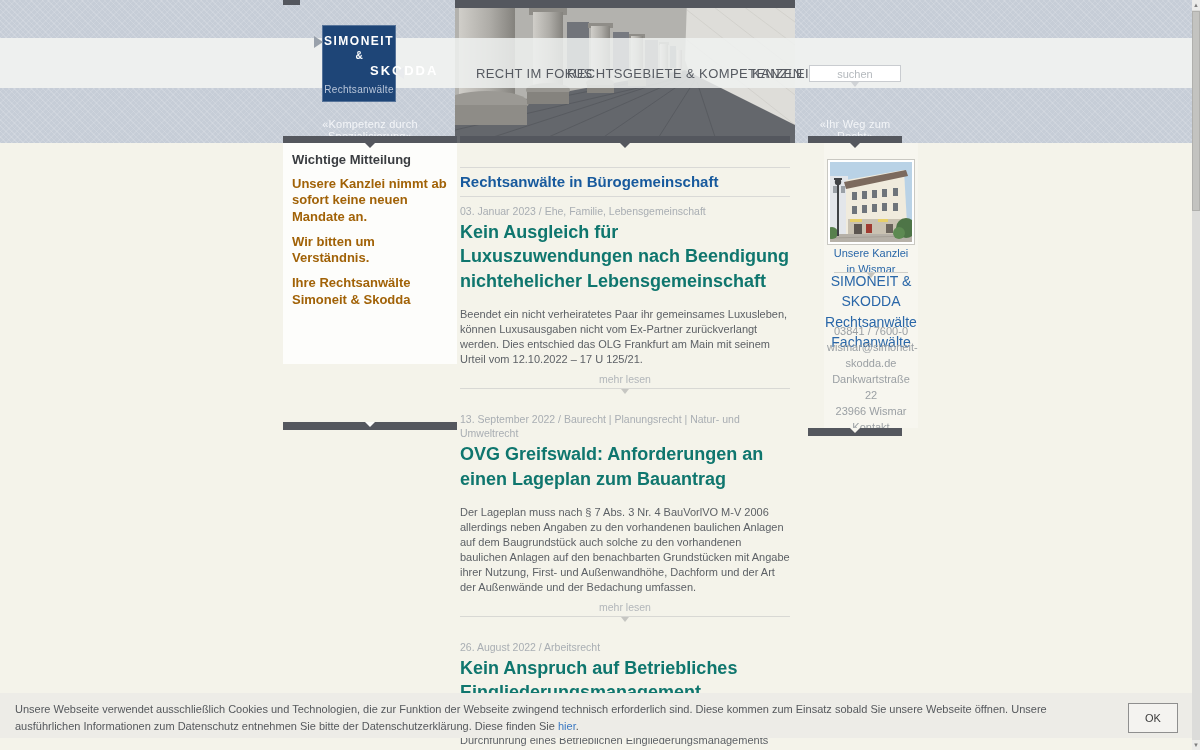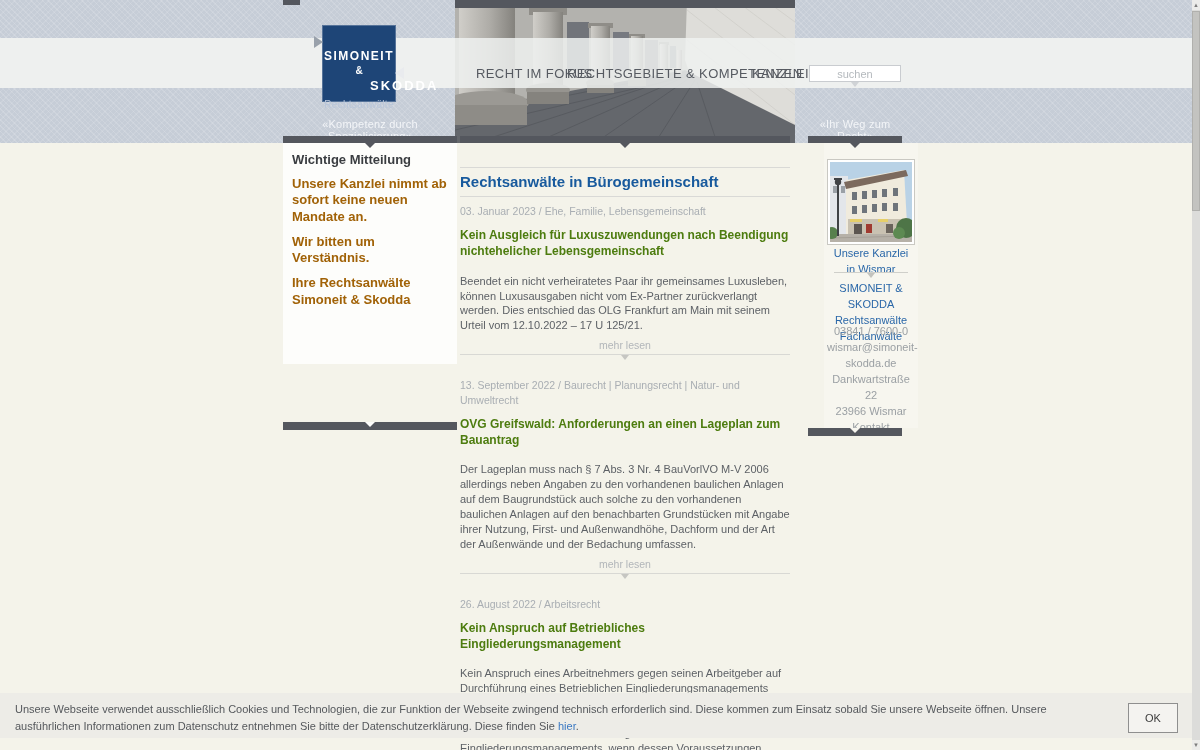--- a/index.html
+++ b/index.html
@@ -20,21 +20,21 @@
   
   .hero { position:absolute; left:455px; top:0; width:340px; height:143px; z-index:1; }
   .hero svg { display:block; width:100%; height:100%; }
   .hero-nav-overlay { position:absolute; left:455px; top:38px; width:340px; height:50px;
     background:rgba(240,242,241,.84); z-index:2; }
   .top-tab { position:absolute; left:283px; top:0; width:17px; height:5px; background:#54575e; z-index:2; }
 
   
   .logo { position:absolute; left:322px; top:25px; width:74px; height:77px; background:#1e4577;
     z-index:4; text-align:center; color:#fff; cursor:pointer; box-shadow:0 0 0 1px rgba(255,255,255,.25) inset; }
-  .logo-line1 { margin-top:24px; font-size:12px; font-weight:bold; letter-spacing:1.5px; }
+  .logo-line1 { margin-top:9px; font-size:12px; font-weight:bold; letter-spacing:1.5px; }
   .logo-amp { font-size:10px; font-weight:bold; margin-top:2px; }
   .logo-line2 { font-size:13px; font-weight:bold; letter-spacing:2px; margin-top:2px;padding-left:48px; }
   .logo-sub { font-size:10px; color:#b9c6da; margin-top:6px; letter-spacing:.3px; }
   .logo-arrow-left { position:absolute; left:-8px; top:11px; width:0; height:0;
     border-top:6px solid transparent; border-bottom:6px solid transparent; border-left:9px solid #99a1ab; }
   .logo-arrow-right { position:absolute; right:-8px; top:42px; width:0; height:0;
     border-top:6px solid transparent; border-bottom:6px solid transparent; border-right:9px solid #e9ebee; }
 
   
   .nav-item { position:absolute; top:66px; z-index:3; font-size:13px; color:#565a61;
@@ -67,38 +67,38 @@
     background:#fdfdfb; z-index:1; padding:9px 9px; }
   .left-box .lb-title { font-size:13px; font-weight:bold; color:#3a3d41; margin-bottom:9px; }
   .left-box p { font-size:13px; font-weight:bold; color:#a16207; line-height:1.25; margin-bottom:9px; }
 
   
   .news { position:absolute; left:460px; top:143px; width:330px; z-index:1; }
   .news-title { font-size:15px; font-weight:bold; color:#185a9d; padding:5px 0 6px 0; margin-top:24px;
     border-top:1px solid #d9d9d6; border-bottom:1px solid #d9d9d6; }
   .article { padding-top:7px; }
   .article-meta { font-size:10.5px; color:#a9aeb3; line-height:1.35; }
-  .article-title { font-size:12px; font-weight:600; color:#4d7c0f; line-height:1.35; margin-top:9px; cursor:pointer; }
+  .article-title { font-size:18px; font-weight:600; color:#0f766e; line-height:1.35; margin-top:2px; cursor:pointer; }
   .article-body { font-size:11px; color:#5d6166; line-height:1.36; margin-top:14px; }
   .more { text-align:center; font-size:10.5px; color:#b2b6ba; margin:6px 0 3px 0; cursor:pointer; }
   .divider { position:relative; height:1px; background:#d8d8d4; margin-bottom:16px; }
   .divider-notch { position:absolute; left:50%; top:1px; margin-left:-4px; width:0; height:0;
     border-left:4px solid transparent; border-right:4px solid transparent; border-top:5px solid #c6c6c2; }
 
   
   .right-box { position:absolute; left:808px; top:143px; width:94px; height:285px;
     background:#f7f6ef; z-index:1; text-align:center;margin-left:16px; }
   .kanzlei-photo { position:absolute; left:4px; top:17px; width:86px; height:84px;
     background:#fff; border:2px solid #fff; outline:1px solid #c9c8c2; cursor:pointer; }
   .kanzlei-photo svg { display:block; width:100%; height:100%; }
   .rb-caption { position:absolute; top:103px; width:94px; font-size:11px; color:#2a67a8;
     line-height:1.45; cursor:pointer; }
   .rb-divider { position:absolute; top:129px; left:10px; width:74px; height:1px; background:#cfcfca; }
   .rb-divider .divider-notch { border-top-color:#c3c3be; }
-  .rb-firm { position:absolute; top:138px; width:94px; font-size:11px; color:#2a67a8; line-height:1.45; }
+  .rb-firm { position:absolute; top:128px; width:94px; font-size:14px; color:#2a67a8; line-height:1.45; }
   .rb-contact { position:absolute; top:181px; width:94px; font-size:11px; color:#9ba0a4;
     line-height:1.45; padding:0 3px; }
   .rb-contact .link { cursor:pointer; }
 
   
   .cookie { position:absolute; left:0; top:693px; width:1200px; height:45px; background:#edece7; z-index:10; }
   .cookie-text { position:absolute; left:15px; top:8px; width:1080px; font-size:11px;
     color:#55585c; line-height:1.5; }
   .cookie-link { color:#3a78c2; cursor:pointer;margin-top:40px; }
   .cookie-ok { position:absolute; left:1128px; top:10px; width:50px; height:30px;

